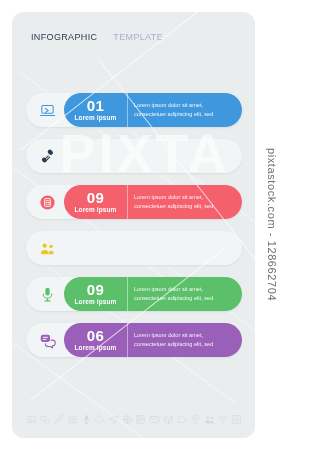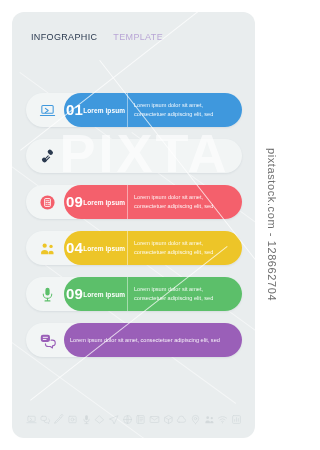--- a/index.html
+++ b/index.html
@@ -61,21 +61,21 @@
   .icon-pill svg{display:block;}
   .bar{
     position:absolute;left:38px;top:0;
     width:178px;height:34px;
     border-radius:17px;
     display:flex;align-items:stretch;
     overflow:hidden;
   }
   .numcell{
     width:64px;
-    display:flex;flex-direction:row;
+    display:flex;flex-direction:column;
     align-items:center;justify-content:center;
     color:#ffffff;
     flex:none;
     border-right:1px solid rgba(255,255,255,.45);
     box-sizing:border-box;
   }
   .num{font-size:15px;font-weight:bold;line-height:1.05;letter-spacing:.3px;}
   .sub{font-size:6.5px;font-weight:bold;line-height:1.2;margin-top:1px;letter-spacing:.1px;}
   .desc{
     flex:1;
@@ -187,27 +187,20 @@
         <div class="row" style="top: 219px;">
           <div class="row-shell"></div>
           <div class="icon-pill">
             <svg width="17" height="17" viewBox="0 0 24 24">
               <circle cx="8" cy="8" r="3" fill="#edc528"></circle>
               <path d="M3 20v-2.5C3 15.5 5.2 14 8 14s5 1.5 5 3.5V20z" fill="#edc528"></path>
               <circle cx="17" cy="9" r="2.4" fill="#edc528"></circle>
               <path d="M13.5 20v-2c0-1.8 1.7-3 3.5-3s3.5 1.2 3.5 3v2z" fill="#edc528"></path>
             </svg>
           </div>
-          <div class="bar" style="background:#edc528;">
-            <div class="numcell">
-              <div class="num">04</div>
-              <div class="sub">Lorem ipsum</div>
-            </div>
-            <div class="desc">Lorem ipsum dolor sit amet, consectetuer adipiscing elit, sed</div>
-          </div>
         </div>
         <div class="row" style="top: 265px;">
           <div class="row-shell"></div>
           <div class="icon-pill">
             <svg width="17" height="17" viewBox="0 0 24 24">
               <rect x="9" y="2.5" width="6" height="11" rx="3" fill="#5cbf6a"></rect>
               <path d="M6 11.5a6 6 0 0 0 12 0" fill="none" stroke="#5cbf6a" stroke-width="1.5" stroke-linecap="round" stroke-linejoin="round"></path>
               <path d="M12 17.5V21M8.5 21h7" fill="none" stroke="#5cbf6a" stroke-width="1.5" stroke-linecap="round" stroke-linejoin="round"></path>
             </svg>
           </div>
@@ -222,20 +215,24 @@
         <div class="row" style="top: 311px;">
           <div class="row-shell"></div>
           <div class="icon-pill">
             <svg width="17" height="17" viewBox="0 0 24 24">
               <rect x="2.5" y="4" width="13" height="10" rx="3" fill="#9a5fb8"></rect>
               <path d="M6 7.5h6M6 10.5h4" stroke="#fff" stroke-width="1.3" stroke-linecap="round"></path>
               <path d="M9 16.5a4 4 0 0 0 4 4h3l3 2v-3a4 4 0 0 0 0-8h-2" fill="none" stroke="#9a5fb8" stroke-width="1.5" stroke-linecap="round" stroke-linejoin="round"></path>
             </svg>
           </div>
           <div class="bar" style="background:#9a5fb8;">
+            <div class="numcell">
+              <div class="num">06</div>
+              <div class="sub">Lorem ipsum</div>
+            </div>
             <div class="desc">Lorem ipsum dolor sit amet, consectetuer adipiscing elit, sed</div>
           </div>
         </div>
       </div>
 
     <div class="iconstrip" id="iconstrip">
         <span>
           <svg width="11" height="11" viewBox="0 0 24 24">
             <rect x="4" y="5" width="16" height="11" rx="1.5" fill="none" stroke="#c2cacd" stroke-width="1.5" stroke-linecap="round" stroke-linejoin="round"></rect>
             <path d="M2 19h20" fill="none" stroke="#c2cacd" stroke-width="1.5" stroke-linecap="round" stroke-linejoin="round"></path>

